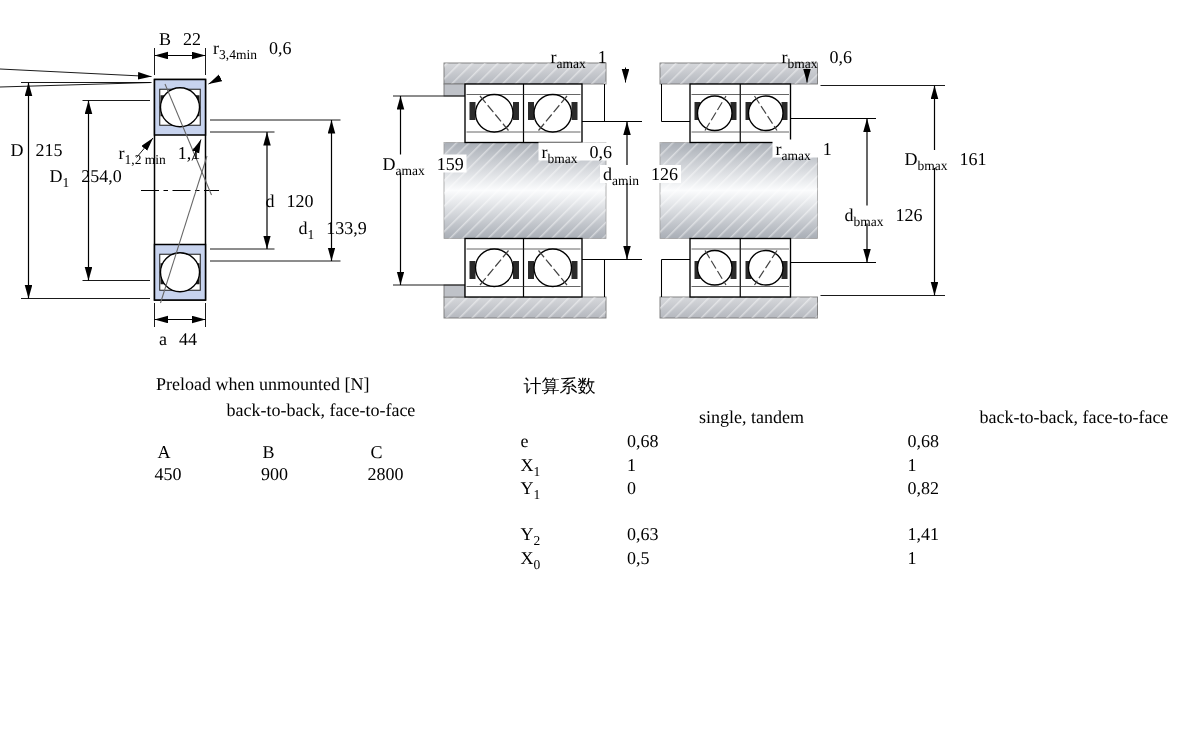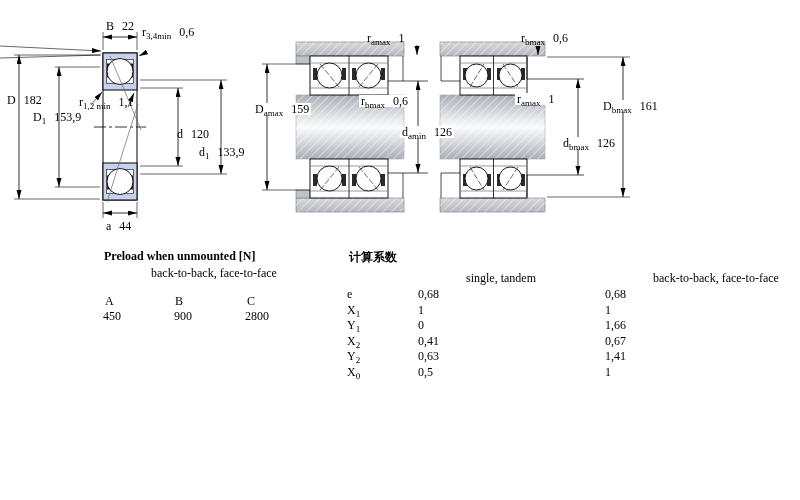--- a/index.html
+++ b/index.html
@@ -4,21 +4,21 @@
 <style>
   html,body{margin:0;padding:0;background:#fff;}
   .canvas{position:relative;width:800px;height:500px;background:#fff;overflow:hidden;
           font-family:"Liberation Serif","DejaVu Serif",serif;color:#000;}
   svg{position:absolute;left:0;top:0;}
   .dim{position:absolute;font-size:12px;white-space:nowrap;line-height:1;text-align:right;}
   .dim sub{font-size:9px;line-height:0;}
   .dim .v{margin-left:8px;}
   .wbg{background:#fff;padding:0 2px;}
   .tbl{position:absolute;font-size:12px;}
-  .tbl .t{position:absolute;font-weight:bold;white-space:nowrap;}
+  .tbl .t{position:absolute;font-weight:normal;white-space:nowrap;}
   .tbl .s{position:absolute;white-space:nowrap;padding-left:48px;}
   .cell{position:absolute;white-space:nowrap;}
   .frow{position:absolute;left:0;height:14px;width:440px;}
   .frow .fl{position:absolute;left:0;}
   .frow .f1{position:absolute;left:71px;}
   .frow .f2{position:absolute;left:258px;}
   .frow sub{font-size:9px;line-height:0;}
 </style>
 </head>
 <body>
@@ -188,31 +188,31 @@
     <line x1="547" y1="57" x2="630" y2="57" stroke="#000" stroke-width="0.6"></line>
     <line x1="547" y1="197" x2="630" y2="197" stroke="#000" stroke-width="0.6"></line>
     <line x1="623" y1="57" x2="623" y2="197" stroke="#000" stroke-width="0.8" marker-start="url(#ar)" marker-end="url(#ar)"></line>
     <line x1="578" y1="79" x2="578" y2="175" stroke="#000" stroke-width="0.8" marker-start="url(#ar)" marker-end="url(#ar)"></line>
     <line x1="538" y1="46" x2="538" y2="55" stroke="#000" stroke-width="0.7" marker-end="url(#ar)"></line>
   </g>
 </svg>
 
 <span class="dim" style="left:106px;top:20px"><span>B</span><sub></sub><span class="v">22</span></span>
 <span class="dim" style="left:142px;top:26px"><span>r</span><sub>3,4min</sub><span class="v">0,6</span></span>
-<span class="dim" style="left:7px;top:94px"><span>D</span><sub></sub><span class="v">182</span></span>
-<span class="dim" style="left:33px;top:111px"><span>D</span><sub>1</sub><span class="v">153,9</span></span>
+<span class="dim" style="left:7px;top:94px"><span>D</span><sub></sub><span class="v">215</span></span>
+<span class="dim" style="left:33px;top:111px"><span>D</span><sub>1</sub><span class="v">254,0</span></span>
 <span class="dim" style="left:79px;top:96px"><span>r</span><sub>1,2 min</sub><span class="v">1,1</span></span>
 <span class="dim" style="left:177px;top:128px"><span>d</span><sub></sub><span class="v">120</span></span>
 <span class="dim" style="left:199px;top:146px"><span>d</span><sub>1</sub><span class="v">133,9</span></span>
 <span class="dim" style="left:106px;top:220px"><span>a</span><sub></sub><span class="v">44</span></span>
 
 <span class="dim" style="left:367px;top:32px"><span>r</span><sub>amax</sub><span class="v">1</span></span>
 <span class="dim wbg" style="left:253px;top:103px"><span>D</span><sub>amax</sub><span class="v">159</span></span>
 <span class="dim wbg" style="left:359px;top:95px"><span>r</span><sub>bmax</sub><span class="v">0,6</span></span>
-<span class="dim wbg" style="left:400px;top:126px"><span>d</span><sub>amin</sub><span class="v">126</span></span>
+<span class="dim wbg" style="left:400px;top:110px"><span>d</span><sub>amin</sub><span class="v">126</span></span>
 
 <span class="dim" style="left:521px;top:32px"><span>r</span><sub>bmax</sub><span class="v">0,6</span></span>
 <span class="dim wbg" style="left:515px;top:93px"><span>r</span><sub>amax</sub><span class="v">1</span></span>
 <span class="dim wbg" style="left:601px;top:100px"><span>D</span><sub>bmax</sub><span class="v">161</span></span>
 <span class="dim wbg" style="left:561px;top:137px"><span>d</span><sub>bmax</sub><span class="v">126</span></span>
 
 <div class="tbl" style="left:103px;top:249px;width:220px;height:80px">
   <span class="t" style="left:1px;top:0">Preload when unmounted [N]</span>
   <span class="s" style="left:0;top:17px">back-to-back, face-to-face</span>
   <span class="cell" style="left:2px;top:45px">A</span>
@@ -234,26 +234,21 @@
         <span class="f2">0,68</span>
   </div>
   <div class="frow" style="top:54px">
     <span class="fl"><span>X</span><sub>1</sub></span>
     <span class="f1">1</span>
         <span class="f2">1</span>
   </div>
   <div class="frow" style="top:69px">
     <span class="fl"><span>Y</span><sub>1</sub></span>
     <span class="f1">0</span>
-        <span class="f2">1,66</span>
-  </div>
-  <div class="frow" style="top:85px">
-    <span class="fl"><span>X</span><sub>2</sub></span>
-    <span class="f1">0,41</span>
-        <span class="f2">0,67</span>
+        <span class="f2">0,82</span>
   </div>
   <div class="frow" style="top:100px">
     <span class="fl"><span>Y</span><sub>2</sub></span>
     <span class="f1">0,63</span>
         <span class="f2">1,41</span>
   </div>
   <div class="frow" style="top:116px">
     <span class="fl"><span>X</span><sub>0</sub></span>
     <span class="f1">0,5</span>
         <span class="f2">1</span>

